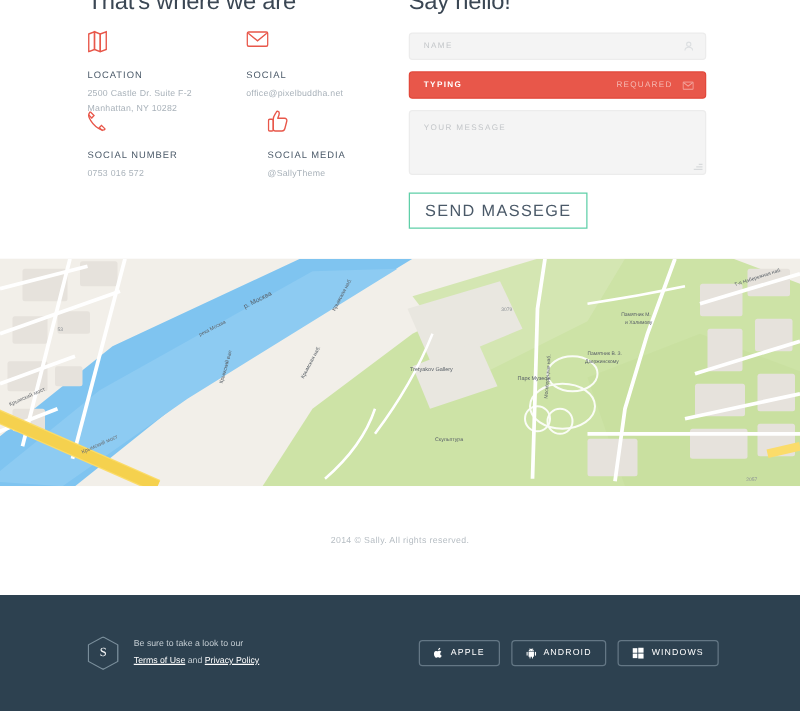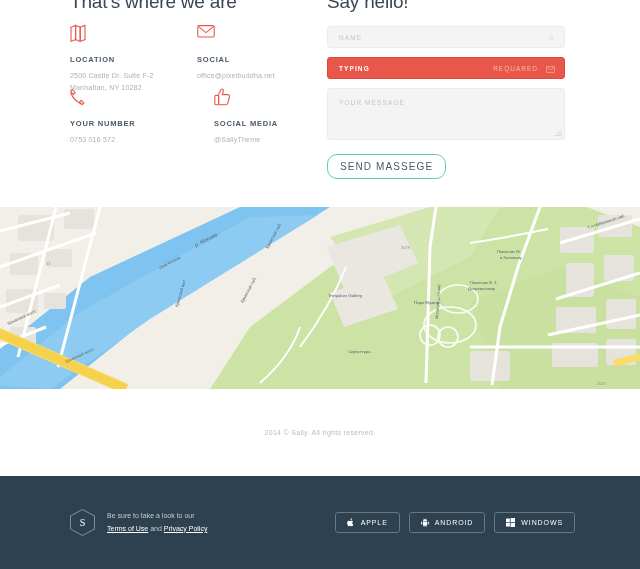--- a/index.html
+++ b/index.html
@@ -29,21 +29,21 @@
   }
   .contact-col { position: absolute; width: 120px; }
   .c-loc    { left: 0;   top: 0;  }
   .c-email  { left: 127px; top: 0;  }
   .c-phone  { left: 0;   top: 64px; }
   .c-social { left: 127px; top: 64px; margin-left: 17px; }
 
   .c-icon { height: 22px; margin-bottom: 9px; color: #e8574a; }
   .c-icon svg { display: block; }
   .c-title {
-    font-size: 7.5px; font-weight: 700; color: #4a5968;
+    font-size: 7.5px; font-weight: 400; color: #4a5968;
     letter-spacing: 0.8px; margin-bottom: 6px;
   }
   .c-text {
     font-size: 7px; color: #a9b2ba; line-height: 1.65;
     letter-spacing: 0.2px;
   }
 
   
   .form-area { position: absolute; left: 327px; top: 26px; width: 238px; }
   .field {
@@ -83,23 +83,23 @@
   }
   .resize-grip i {
     position: absolute; right: 0; background: #d8dadc; height: 1px;
   }
   .resize-grip i:nth-child(1){ bottom: 1px; width: 7px; }
   .resize-grip i:nth-child(2){ bottom: 3px; width: 5px; }
   .resize-grip i:nth-child(3){ bottom: 5px; width: 3px; }
 
   .send-btn {
     display: inline-block; padding: 6px 12px 6px 12px;
-    border: 1px solid #5fcfa8; border-radius: 10px;
+    border: 1px solid #5fcfa8; border-radius: 0;
     background: #ffffff; color: #4a5968;
-    font-size: 10px; letter-spacing: 1.1px; font-weight: 400;
+    font-size: 13px; letter-spacing: 1.1px; font-weight: 400;
     font-family: "Liberation Sans", sans-serif; cursor: pointer;
   }
 
   
   .map {
     position: absolute; left: 0; top: 207px; width: 640px; height: 182px;
     overflow: hidden; background: #eeeae6;
   }
   .map svg { position: absolute; left: 0; top: 0; }
 
@@ -192,21 +192,21 @@
       </div>
 
       <div class="contact-col c-phone">
         <div class="c-icon">
           <svg width="17" height="18" viewBox="0 0 17 18" fill="none" stroke="#e8574a" stroke-width="1.1">
             <path d="M2.2 1.4 C0.9 2.7 0.6 4.4 1.4 6.2 C2.6 9 5.3 12.4 8.6 14.6 C10.8 16.1 12.9 16.6 14.2 15.3"></path>
             <path d="M2.2 1.4 L5.2 4.4 L3.4 6.4 L0.8 3.8"></path>
             <path d="M14.2 15.3 L11.2 12.3 L9.4 14.2 L12.2 16.6"></path>
           </svg>
         </div>
-        <div class="c-title">YOUR NUMBER</div>
+        <div class="c-title">SOCIAL NUMBER</div>
         <div class="c-text">0753 016 572</div>
       </div>
 
       <div class="contact-col c-social">
         <div class="c-icon">
           <svg width="17" height="18" viewBox="0 0 17 18" fill="none" stroke="#e8574a" stroke-width="1.1" stroke-linejoin="round">
             <path d="M4.6 7.4 C4.6 5 6.2 3.4 7 1.8 C7.6 0.6 9.4 0.8 9.4 2.6 C9.4 4 8.6 5.6 8.2 6.6 L13.6 6.6 C15 6.6 15.8 7.6 15.4 9 L13.9 14.8 C13.6 16 12.8 16.8 11.6 16.8 L6.2 16.8 C5.2 16.8 4.6 16.2 4.6 15.2 Z"></path>
             <rect x="0.8" y="7.4" width="3.8" height="9.4" rx="1"></rect>
           </svg>
         </div>

